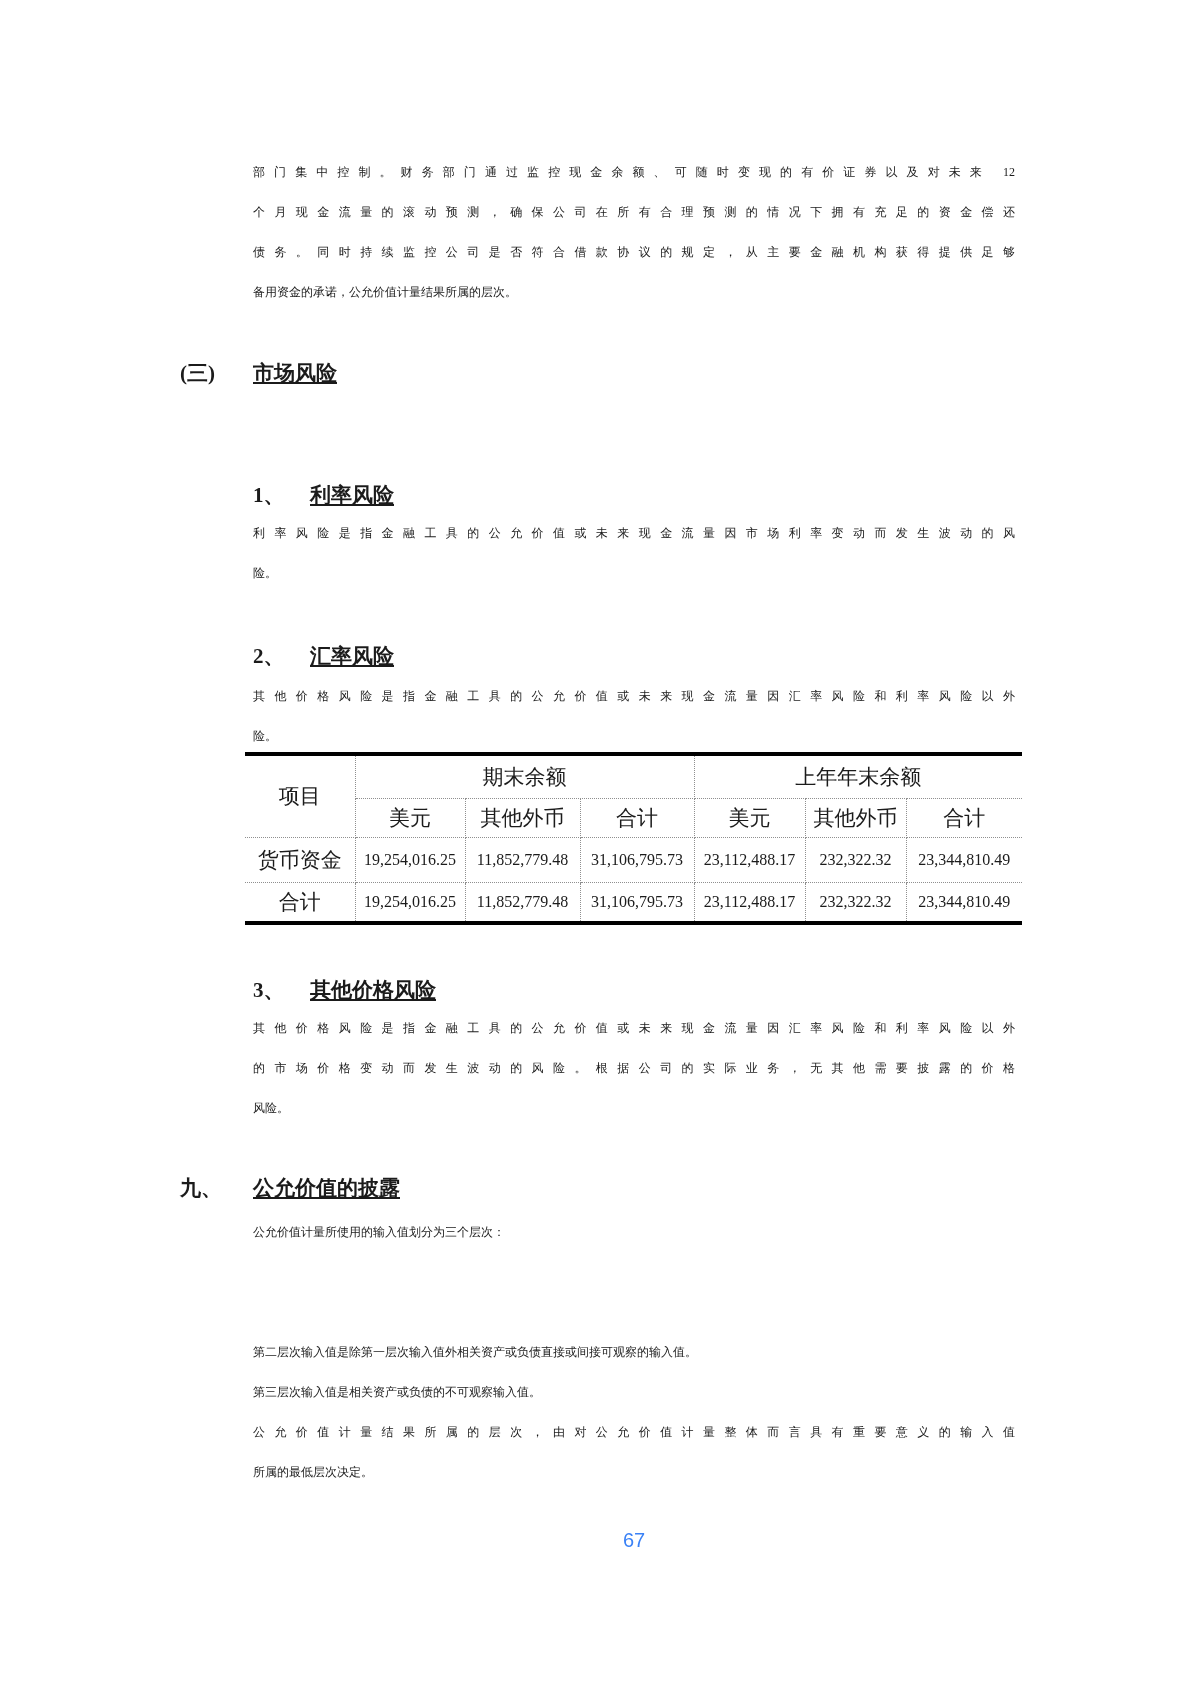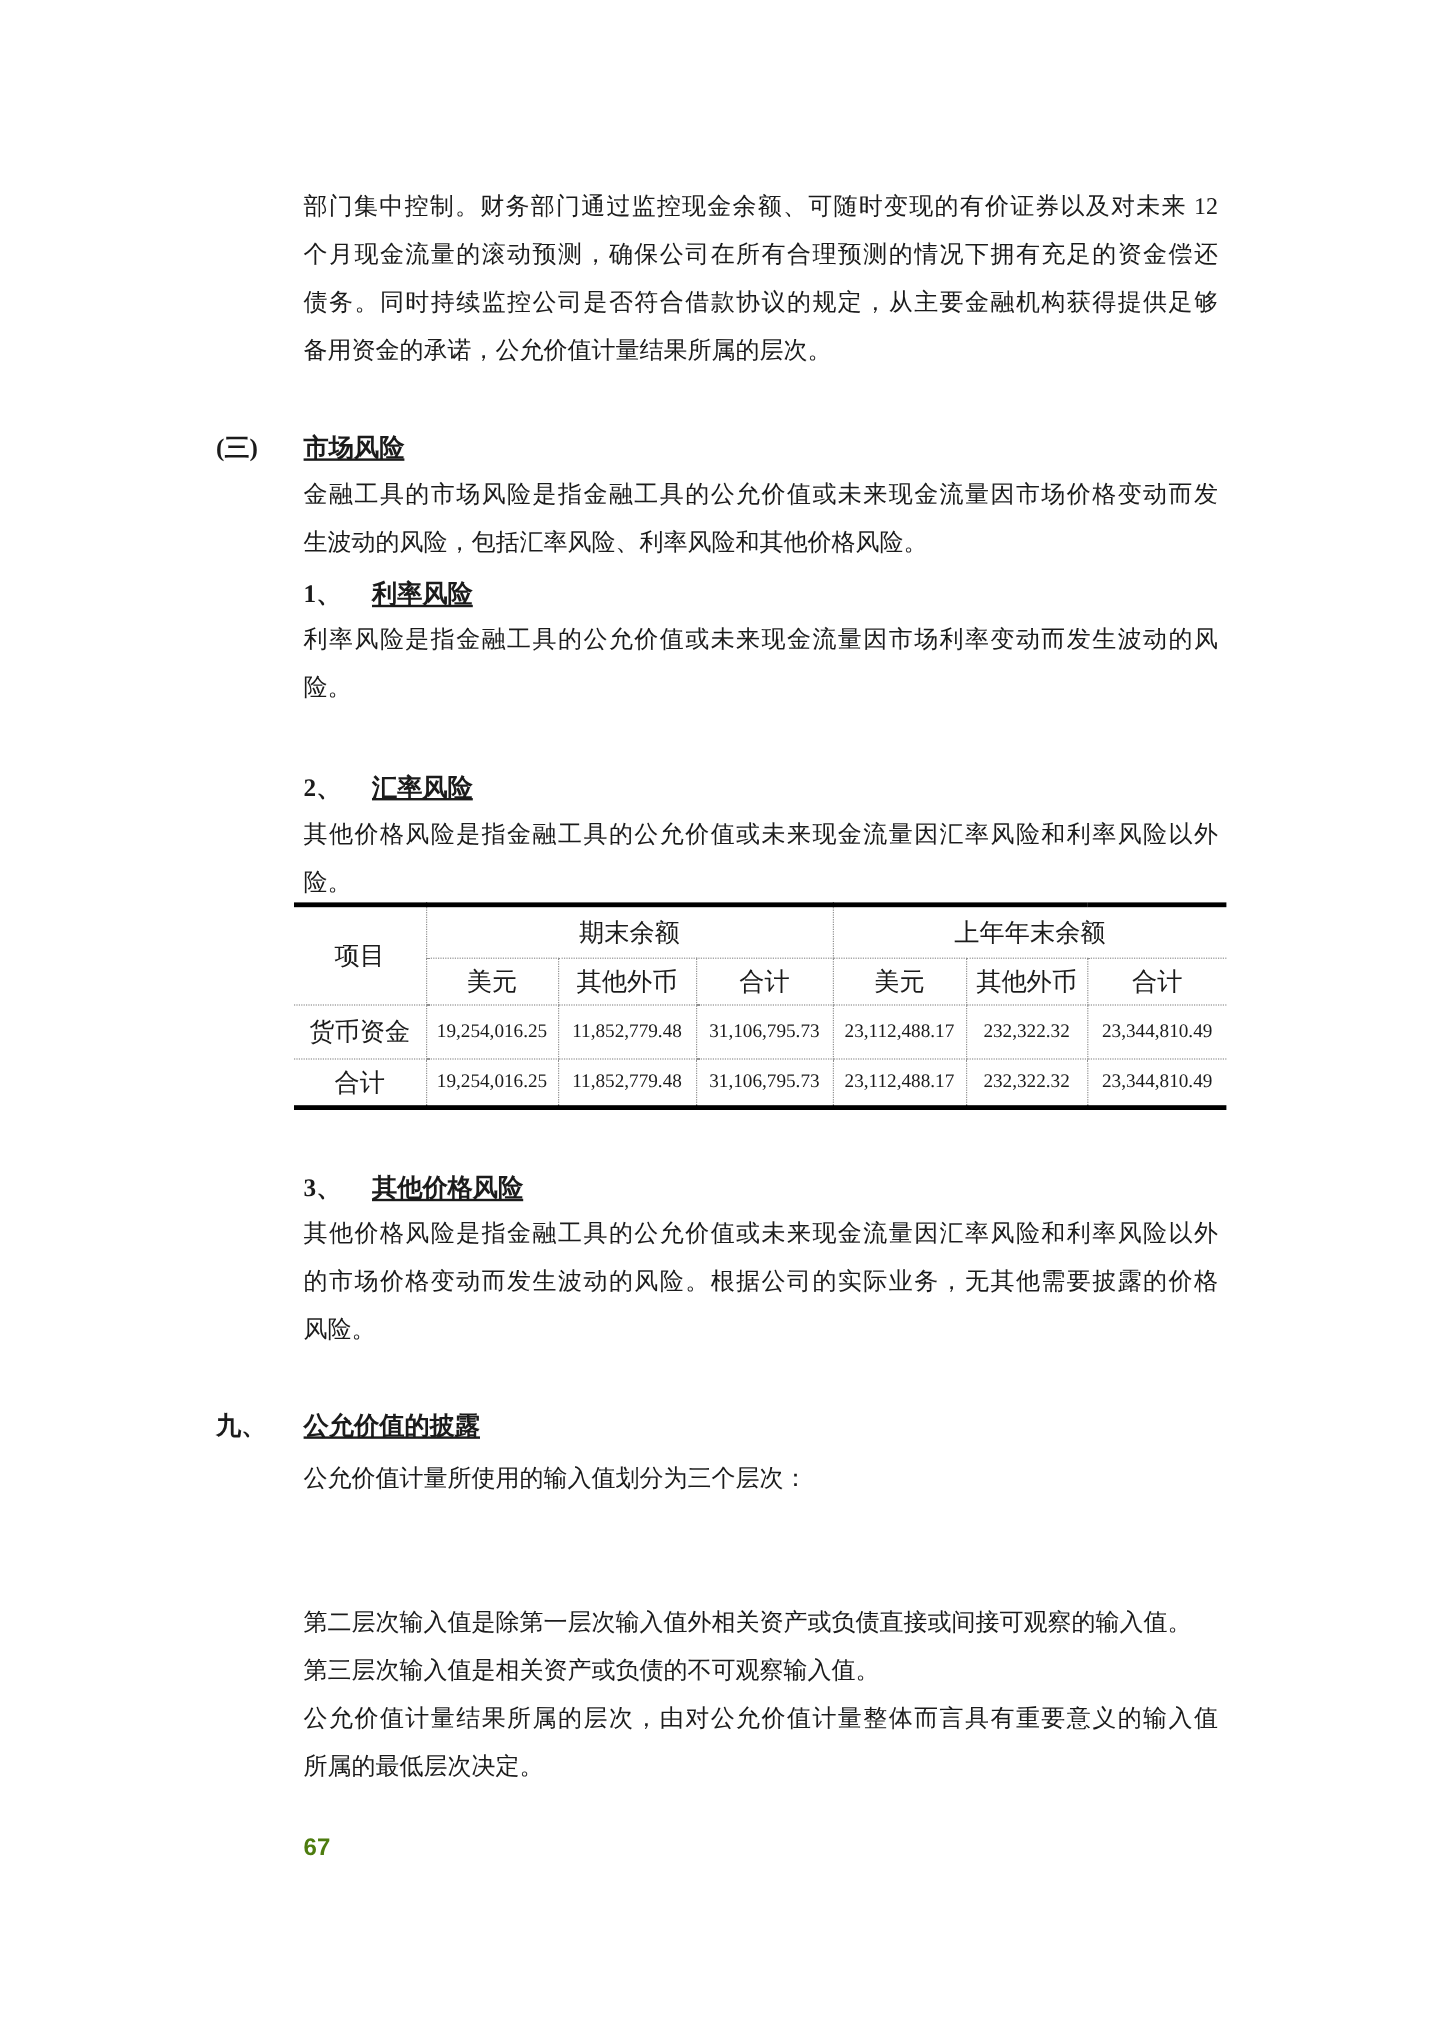--- a/index.html
+++ b/index.html
@@ -3,21 +3,21 @@
 <meta charset="utf-8">
 <style>
   html,body{margin:0;padding:0;}
   body{
     width:1200px;height:1696px;background:#ffffff;position:relative;
     font-family:"Liberation Serif","DejaVu Serif",serif;color:#1b1b1b;
     overflow:hidden;
   }
   .page{position:absolute;left:0;top:0;width:1200px;height:1696px;}
   .para{position:absolute;left:253px;width:762px;}
-  .line{height:40px;line-height:40px;font-size:20px;white-space:nowrap;}
+  .line{height:40px;line-height:40px;font-size:12px;white-space:nowrap;}
   .line.j{white-space:normal;text-align:justify;text-align-last:justify;text-justify:inter-character;}
   .heading{position:absolute;height:40px;line-height:40px;font-weight:bold;font-size:21px;white-space:nowrap;text-decoration:underline;}
   .heading .marker{display:inline-block;}
   .heading.top-level{left:180px;}
   .heading.top-level .marker{width:73px;}
   .heading.sub-level{left:253px;}
   .heading.sub-level .marker{width:57px;}
   
   .fxtable{
     position:absolute;left:245px;top:752px;width:777px;
@@ -27,42 +27,38 @@
   .fxtable td{
     border:1px dotted #8f8f8f;padding:0;margin:0;
     text-align:center;vertical-align:middle;font-weight:normal;overflow:hidden;
   }
   .fxtable td.bl0{border-left:none;}
   .fxtable td.br0{border-right:none;}
   .fxtable .h{font-size:21px;}
   .fxtable .num{font-size:16px;font-family:"Liberation Serif","DejaVu Serif",serif;}
   .pagenum{
     position:absolute;left:253px;top:1524px;width:762px;height:32px;
-    font-family:"Liberation Sans","DejaVu Sans",sans-serif;
-    font-size:20px;line-height:32px;color:#4d7c0f;font-weight:bold;
+    text-align:center;font-family:"Liberation Sans","DejaVu Sans",sans-serif;
+    font-size:20px;line-height:32px;color:#3b82f6;
   }
 </style>
 </head>
 <body>
 
 <div class="page">
 
   <div class="para" style="top:152px">
     <div class="line j">部门集中控制。财务部门通过监控现金余额、可随时变现的有价证券以及对未来 12</div>
     <div class="line j">个月现金流量的滚动预测，确保公司在所有合理预测的情况下拥有充足的资金偿还</div>
     <div class="line j">债务。同时持续监控公司是否符合借款协议的规定，从主要金融机构获得提供足够</div>
     <div class="line">备用资金的承诺，公允价值计量结果所属的层次。</div>
   </div>
 
   <div class="heading top-level" style="top:353px">
     <span class="marker">(三)</span><span>市场风险</span>
-  </div>
-  <div class="para" style="top:392px">
-    <div class="line j">金融工具的市场风险是指金融工具的公允价值或未来现金流量因市场价格变动而发</div>
-    <div class="line">生波动的风险，包括汇率风险、利率风险和其他价格风险。</div>
   </div>
 
   <div class="heading sub-level" style="top:475px">
     <span class="marker">1、</span><span>利率风险</span>
   </div>
   <div class="para" style="top:513px">
     <div class="line j">利率风险是指金融工具的公允价值或未来现金流量因市场利率变动而发生波动的风</div>
     <div class="line">险。</div>
   </div>
 

